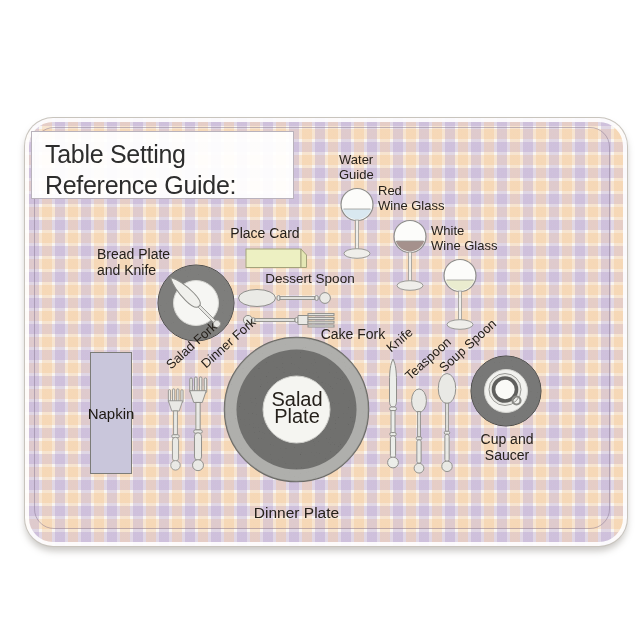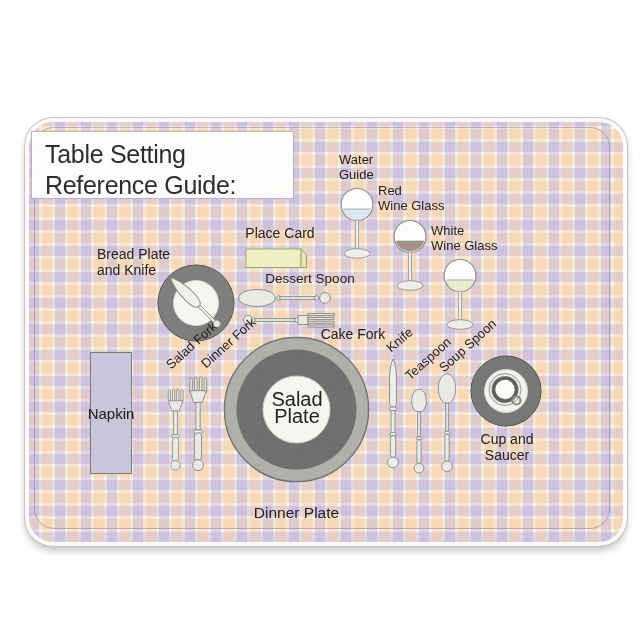--- a/index.html
+++ b/index.html
@@ -25,21 +25,21 @@
              border:1px solid #b9b2bc;box-sizing:border-box;padding:7px 0 0 13px;}
   .title-box .ln{display:block;font-size:25px;line-height:31px;color:#2d2d2d;letter-spacing:-.3px;}
 
   
   .lbl{position:absolute;font-size:13px;line-height:15px;color:#26211b;}
   .lbl .ln{display:block;}
   .ctr{text-align:center;}
   .rot{transform-origin:left bottom;transform:rotate(-42deg);white-space:nowrap;}
 
   .lbl-bread{left:97px;top:246px;font-size:14px;line-height:16px;}
-  .lbl-placecard{left:240px;top:226px;width:80px;font-size:14px;}
+  .lbl-placecard{left:225px;top:226px;width:80px;font-size:14px;}
   .lbl-dessert{left:260px;top:271px;width:100px;font-size:13.5px;}
   .lbl-cakefork{left:312px;top:327px;width:82px;font-size:14px;}
   .lbl-water{left:339px;top:152px;}
   .lbl-red{left:378px;top:183px;}
   .lbl-white{left:431px;top:223px;}
   .lbl-saladplate{left:264px;top:391px;width:66px;font-size:20px;line-height:17px;}
   .lbl-dinnerplate{left:243px;top:481px;width:107px;font-size:15.5px;margin-top:24px;}
   .lbl-cup{left:470px;top:431px;width:74px;font-size:14px;line-height:16px;}
   .lbl-saladfork{left:173px;top:357px;}
   .lbl-dinnerfork{left:208px;top:356px;}

